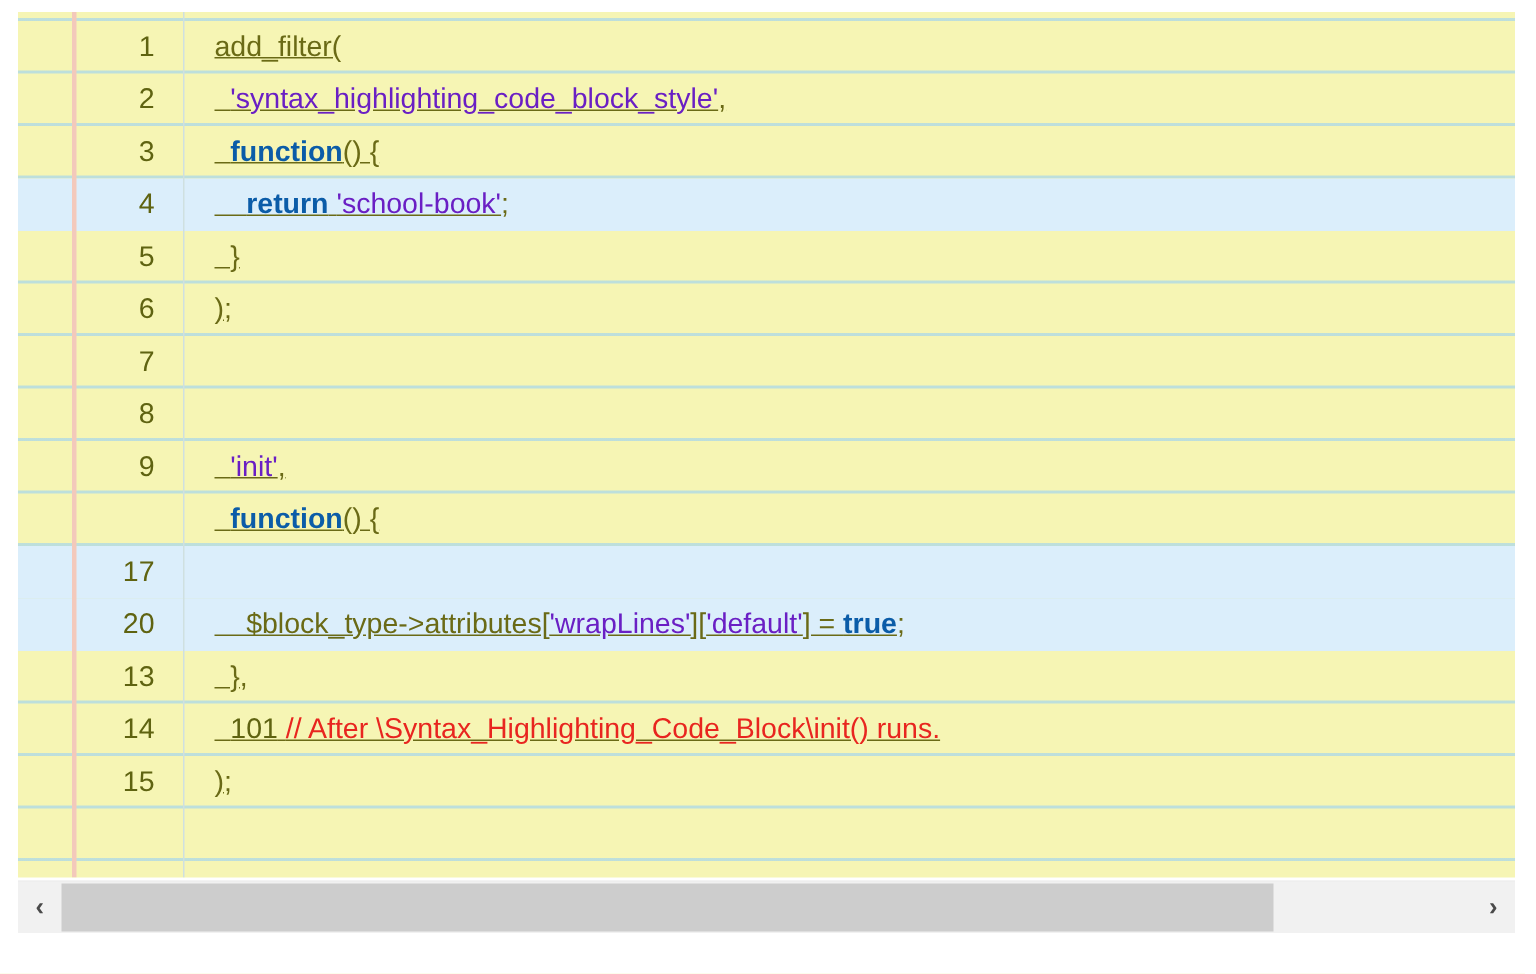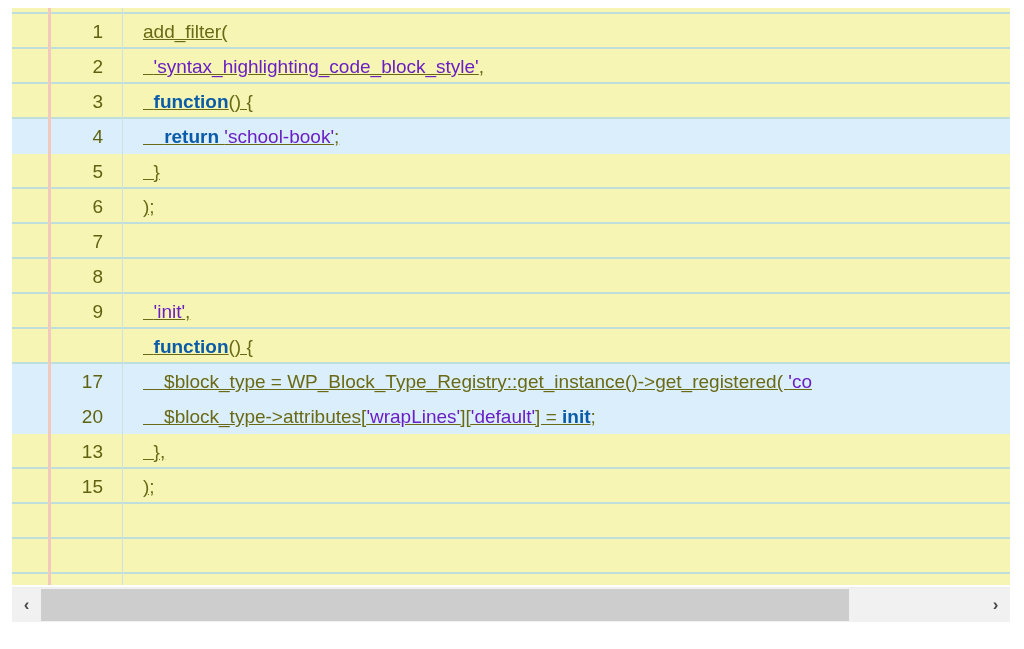--- a/index.html
+++ b/index.html
@@ -167,23 +167,24 @@
         <div class="line"><span class="ln">1</span><span class="lc"><span class="t-plain">add_filter(</span></span></div>
         <div class="line"><span class="ln">2</span><span class="lc"><span class="t-plain">  </span><span class="t-str">'syntax_highlighting_code_block_style'</span><span class="t-plain">,</span></span></div>
         <div class="line"><span class="ln">3</span><span class="lc"><span class="t-plain">  </span><span class="t-kw">function</span><span class="t-plain">() {</span></span></div>
         <div class="line hl"><span class="ln">4</span><span class="lc"><span class="t-plain">    </span><span class="t-kw">return</span><span class="t-plain"> </span><span class="t-str">'school-book'</span><span class="t-plain">;</span></span></div>
         <div class="line"><span class="ln">5</span><span class="lc"><span class="t-plain">  }</span></span></div>
         <div class="line"><span class="ln">6</span><span class="lc"><span class="t-plain">);</span></span></div>
         <div class="line"><span class="ln">7</span><span class="lc"></span></div>
         <div class="line"><span class="ln">8</span></div>
         <div class="line"><span class="ln">9</span><span class="lc"><span class="t-plain">  </span><span class="t-str">'init'</span><span class="t-plain">,</span></span></div>
         <div class="line"><span class="lc"><span class="t-plain">  </span><span class="t-kw">function</span><span class="t-plain">() {</span></span></div>
-        <div class="line hl"><span class="ln">17</span><span class="lc"><span class="t-plain">    $block_type = WP_Block_Type_Registry::get_instance()-&gt;get_registered( </span><span class="t-str">'co</span></span></div>
-        <div class="line hl"><span class="ln">20</span><span class="lc"><span class="t-plain">    $block_type-&gt;attributes[</span><span class="t-str">'wrapLines'</span><span class="t-plain">][</span><span class="t-str">'default'</span><span class="t-plain">] = </span><span class="t-kw">init</span><span class="t-plain">;</span></span></div>
+        <div class="line hl"><span class="ln">17</span></div>
+        <div class="line hl"><span class="ln">20</span><span class="lc"><span class="t-plain">    $block_type-&gt;attributes[</span><span class="t-str">'wrapLines'</span><span class="t-plain">][</span><span class="t-str">'default'</span><span class="t-plain">] = </span><span class="t-kw">true</span><span class="t-plain">;</span></span></div>
         <div class="line"><span class="ln">13</span><span class="lc"><span class="t-plain">  },</span></span></div>
+        <div class="line"><span class="ln">14</span><span class="lc"><span class="t-plain">  </span><span class="t-num">101</span><span class="t-plain"> </span><span class="t-com">// After \Syntax_Highlighting_Code_Block\init() runs.</span></span></div>
         <div class="line"><span class="ln">15</span><span class="lc"><span class="t-plain">);</span></span></div>
       </div>
   </div>
 
   <div class="hscroll">
     <div class="sb-btn left">‹</div>
     <div class="sb-track">
       <div class="sb-thumb" id="sb-thumb" style="width: 808px; left: 0px;"></div>
     </div>
     <div class="sb-btn right">›</div>

